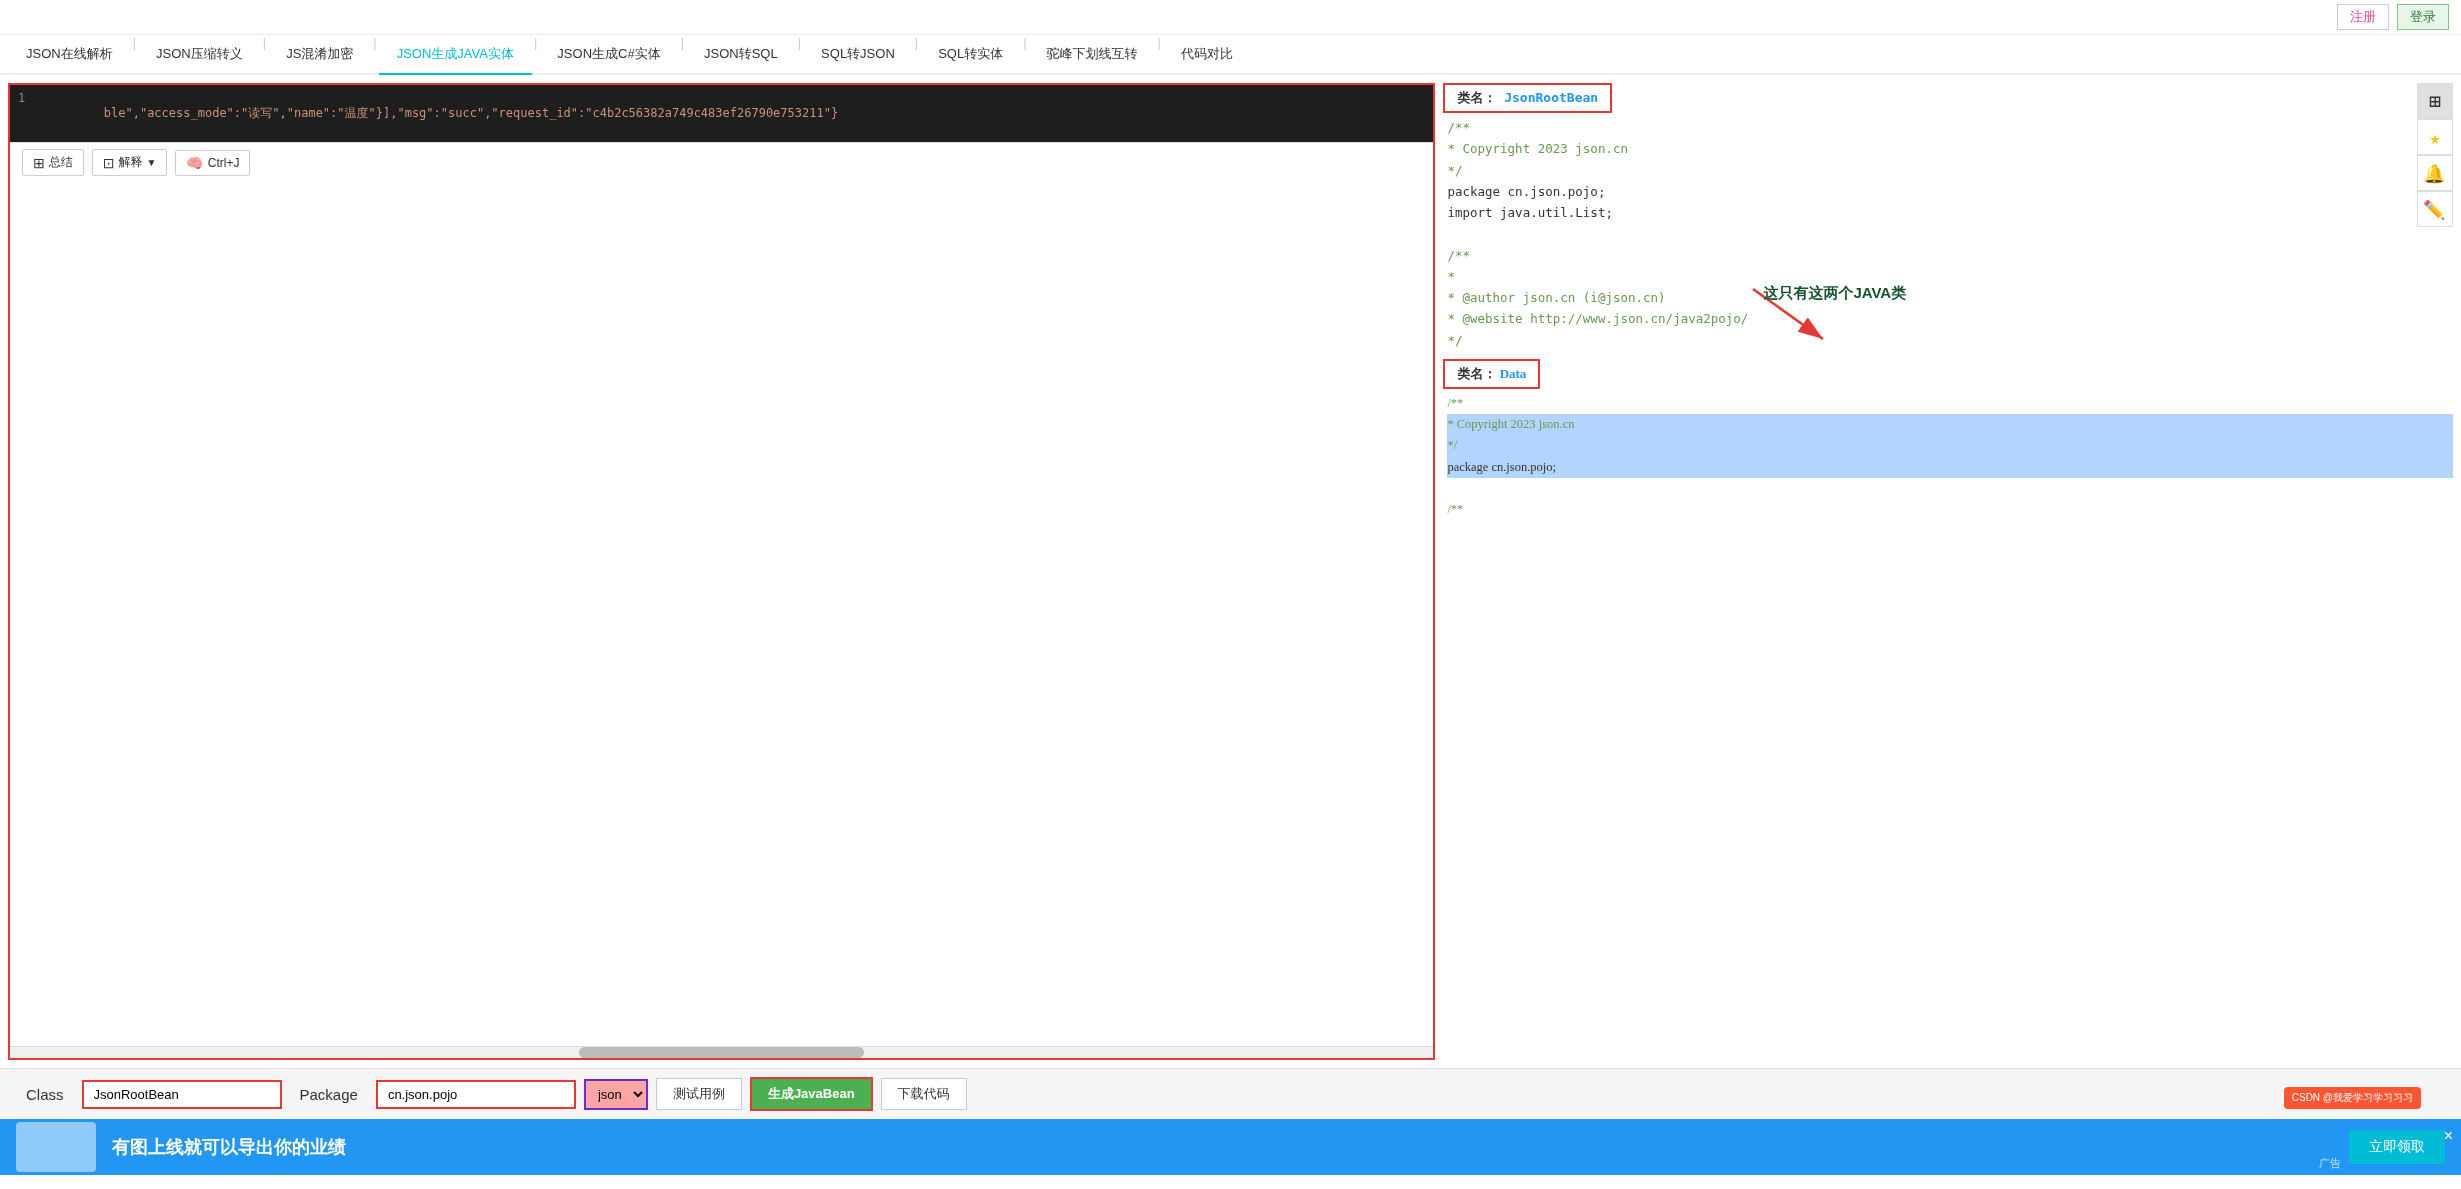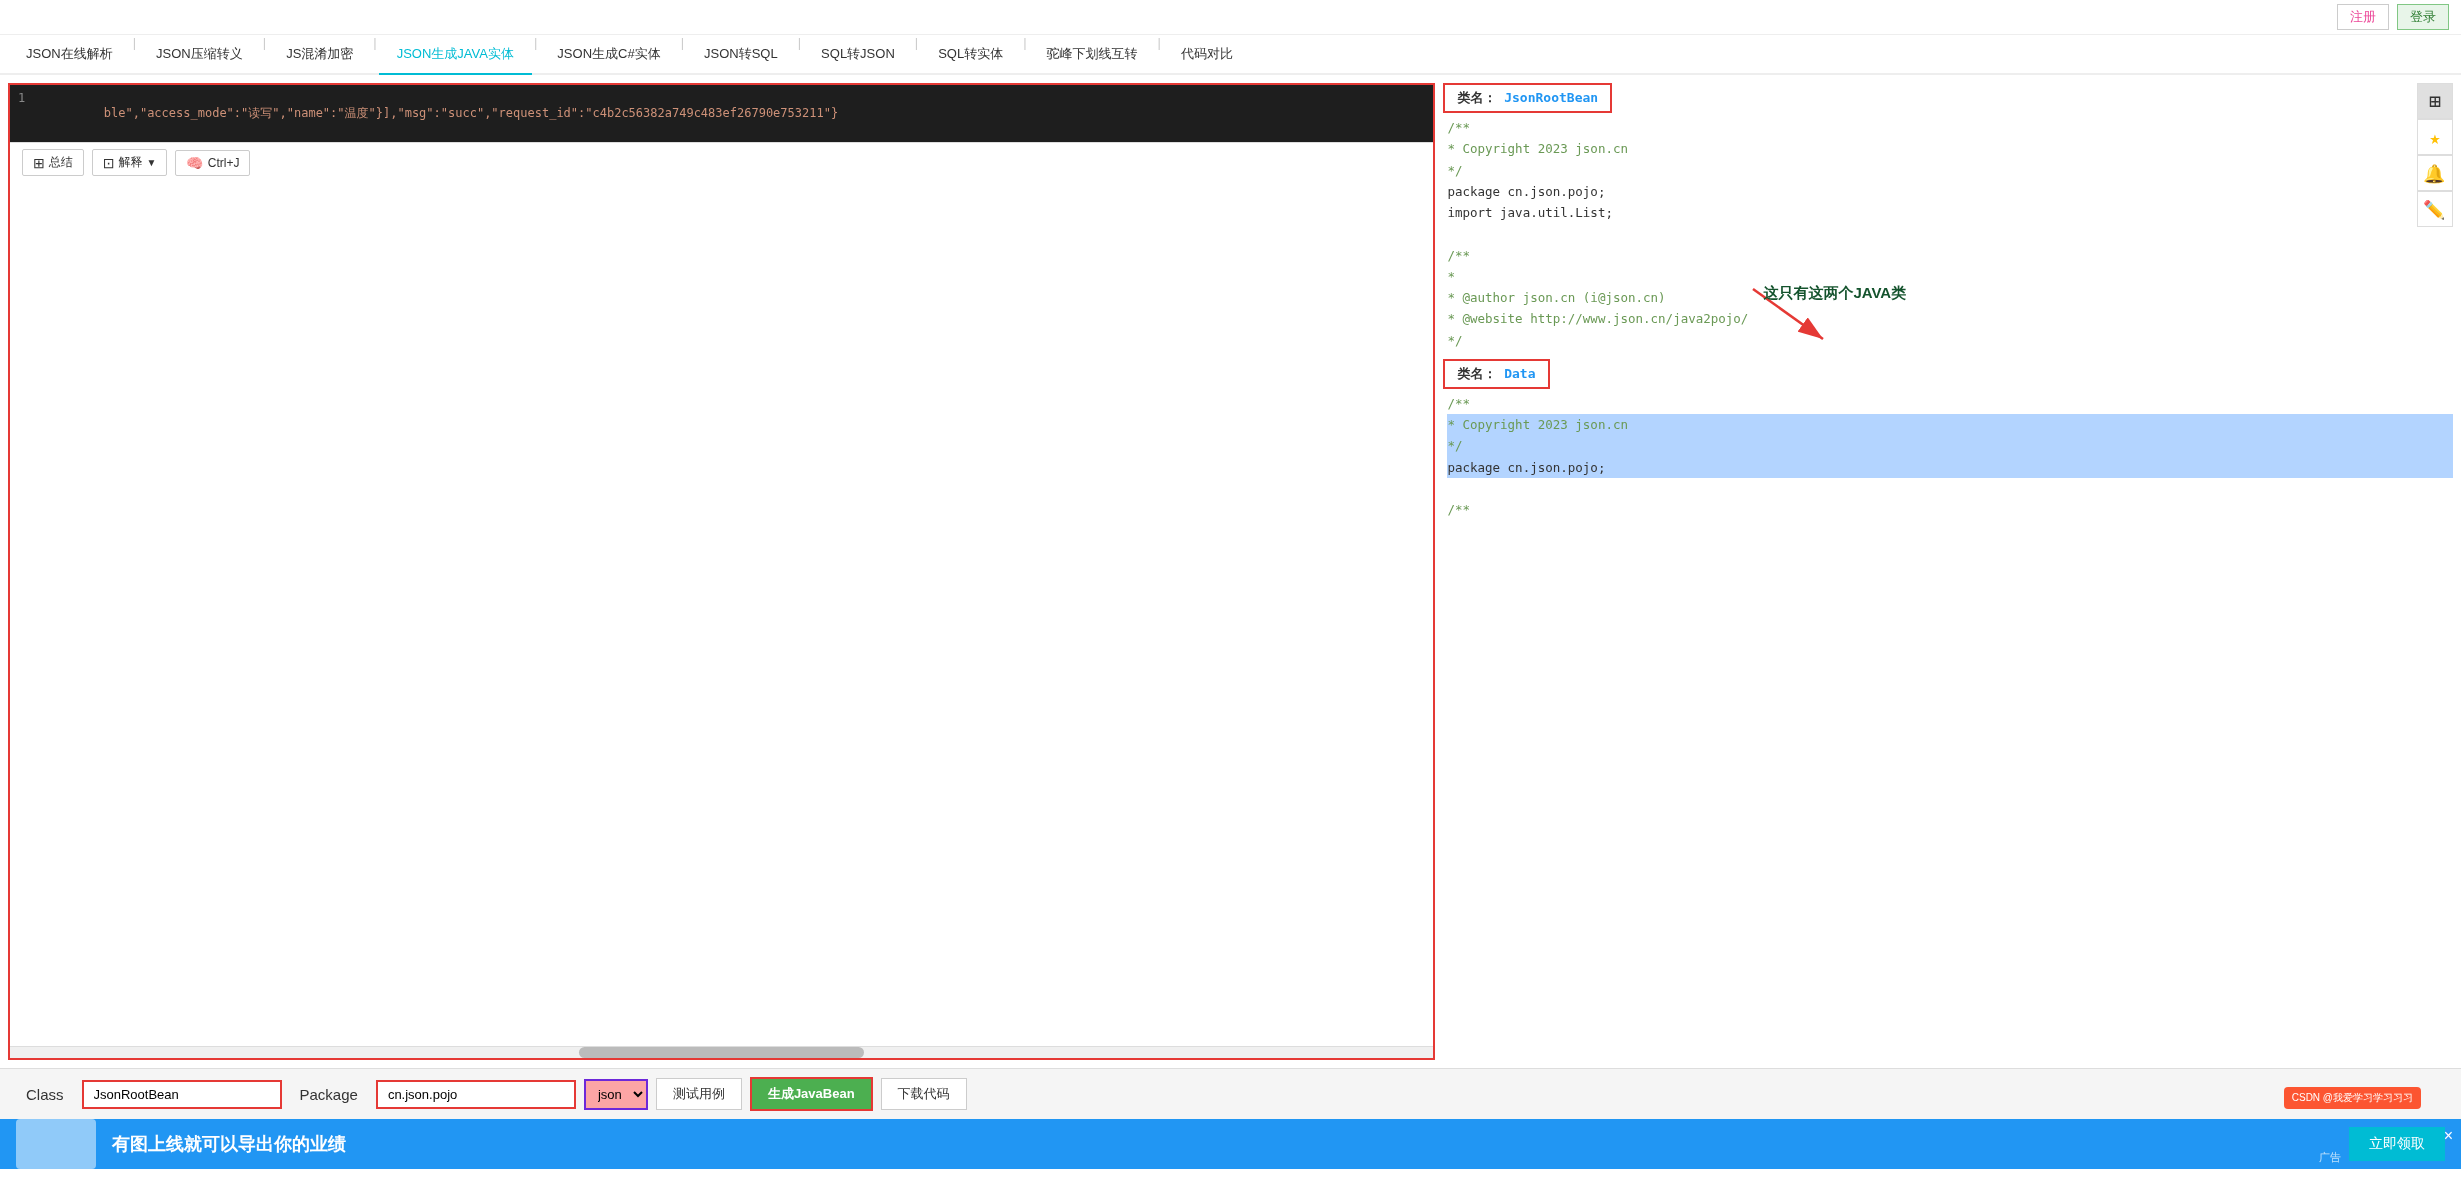--- a/index.html
+++ b/index.html
@@ -223,21 +223,21 @@
       font-weight: bold;
     }
     .bottom-btn.secondary {
       background: #fff;
       color: #333;
     }
 
     
     .ad-banner {
       background: #2196f3;
-      height: 50px;
+      height: 56px;
       display: flex;
       align-items: center;
       padding: 0 16px;
       color: #fff;
       font-size: 14px;
       gap: 16px;
       overflow: hidden;
     }
 
     
@@ -369,21 +369,21 @@
               <marker id="arrowhead" markerWidth="10" markerHeight="7" refX="10" refY="3.5" orient="auto">
                 <polygon points="0 0, 10 3.5, 0 7" fill="#e53935"></polygon>
               </marker>
             </defs>
             <line x1="10" y1="10" x2="80" y2="60" stroke="#e53935" stroke-width="2.5" marker-end="url(#arrowhead)"></line>
           </svg>
           <div class="red-text-annotation" style="position:absolute; top:5px; left:20px; white-space:nowrap;">这只有这两个JAVA类</div>
         </div>
       </div>
 
-      <div style="margin-top: 8px;">
+      <div style="margin-top: 8px; font-family: Liberation Serif, serif;">
         <div class="class-header">
           <span class="class-label">类名：</span>
           <span class="class-name">Data</span>
         </div>
         <div class="code-block">
           <div><span class="comment">/**</span></div>
           <div style="background:#b3d4ff; display:block;"><span class="comment"> * Copyright 2023 json.cn</span></div>
           <div style="background:#b3d4ff; display:block;"><span class="comment"> */</span></div>
           <div style="background:#b3d4ff; display:block;">package cn.json.pojo;</div>
           <div>&nbsp;</div>

